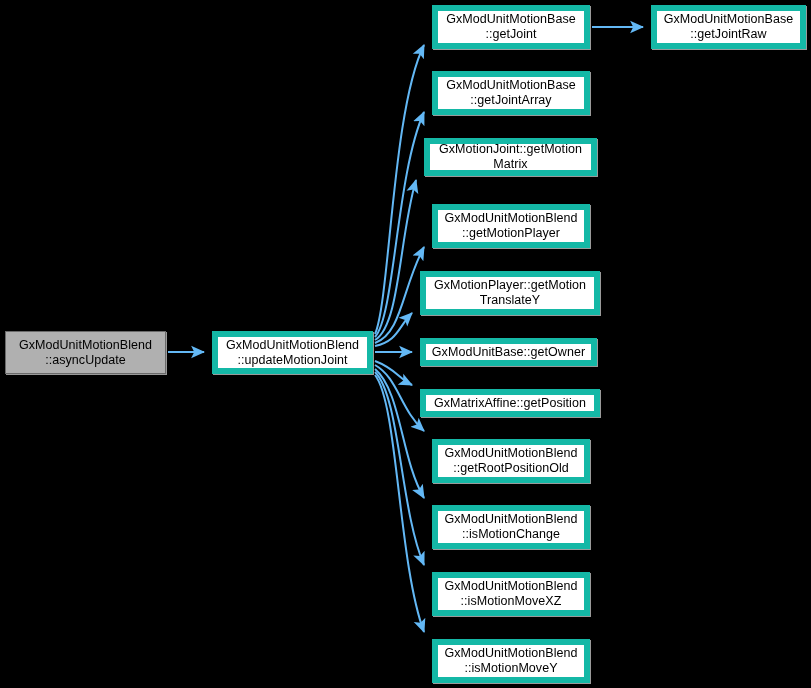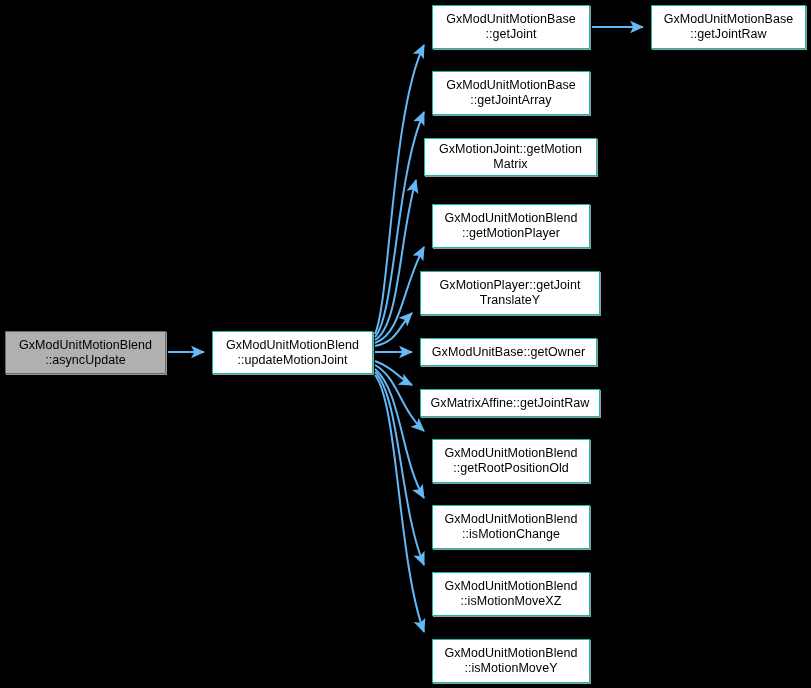--- a/index.html
+++ b/index.html
@@ -25,21 +25,21 @@
     pointer-events: none;
   }
   .node {
     position: absolute;
     box-sizing: border-box;
     display: flex;
     align-items: center;
     justify-content: center;
     text-align: center;
     background: #ffffff;
-    border: 1px solid #14b8a6;
+    border: 6px solid #14b8a6;
     box-shadow: 1px 1px 0 0 #9a9a9a;
     color: #000000;
     font-size: 12.5px;
     line-height: 15px;
     letter-spacing: 0.05px;
     padding: 0 3px;
     white-space: pre-line;
     z-index: 2;
   }
   .node.root {
@@ -90,26 +90,26 @@
 
   <div class="node" style="left:432px; top:71px; width:158px; height:44px;">GxModUnitMotionBase
 ::getJointArray</div>
 
   <div class="node" style="left:424px; top:138px; width:173px; height:38px;">GxMotionJoint::getMotion
 Matrix</div>
 
   <div class="node" style="left:432px; top:204px; width:158px; height:44px;">GxModUnitMotionBlend
 ::getMotionPlayer</div>
 
-  <div class="node" style="left:420px; top:271px; width:180px; height:44px;">GxMotionPlayer::getJoint
+  <div class="node" style="left:420px; top:271px; width:180px; height:44px;">GxMotionPlayer::getMotion
 TranslateY</div>
 
   <div class="node" style="left:420px; top:338px; width:177px; height:28px;">GxModUnitBase::getOwner</div>
 
-  <div class="node" style="left:420px; top:389px; width:180px; height:28px;">GxMatrixAffine::getJointRaw</div>
+  <div class="node" style="left:420px; top:389px; width:180px; height:28px;">GxMatrixAffine::getPosition</div>
 
   <div class="node" style="left:432px; top:439px; width:158px; height:44px;">GxModUnitMotionBlend
 ::getRootPositionOld</div>
 
   <div class="node" style="left:432px; top:505px; width:158px; height:44px;">GxModUnitMotionBlend
 ::isMotionChange</div>
 
   <div class="node" style="left:432px; top:572px; width:158px; height:44px;">GxModUnitMotionBlend
 ::isMotionMoveXZ</div>
 

